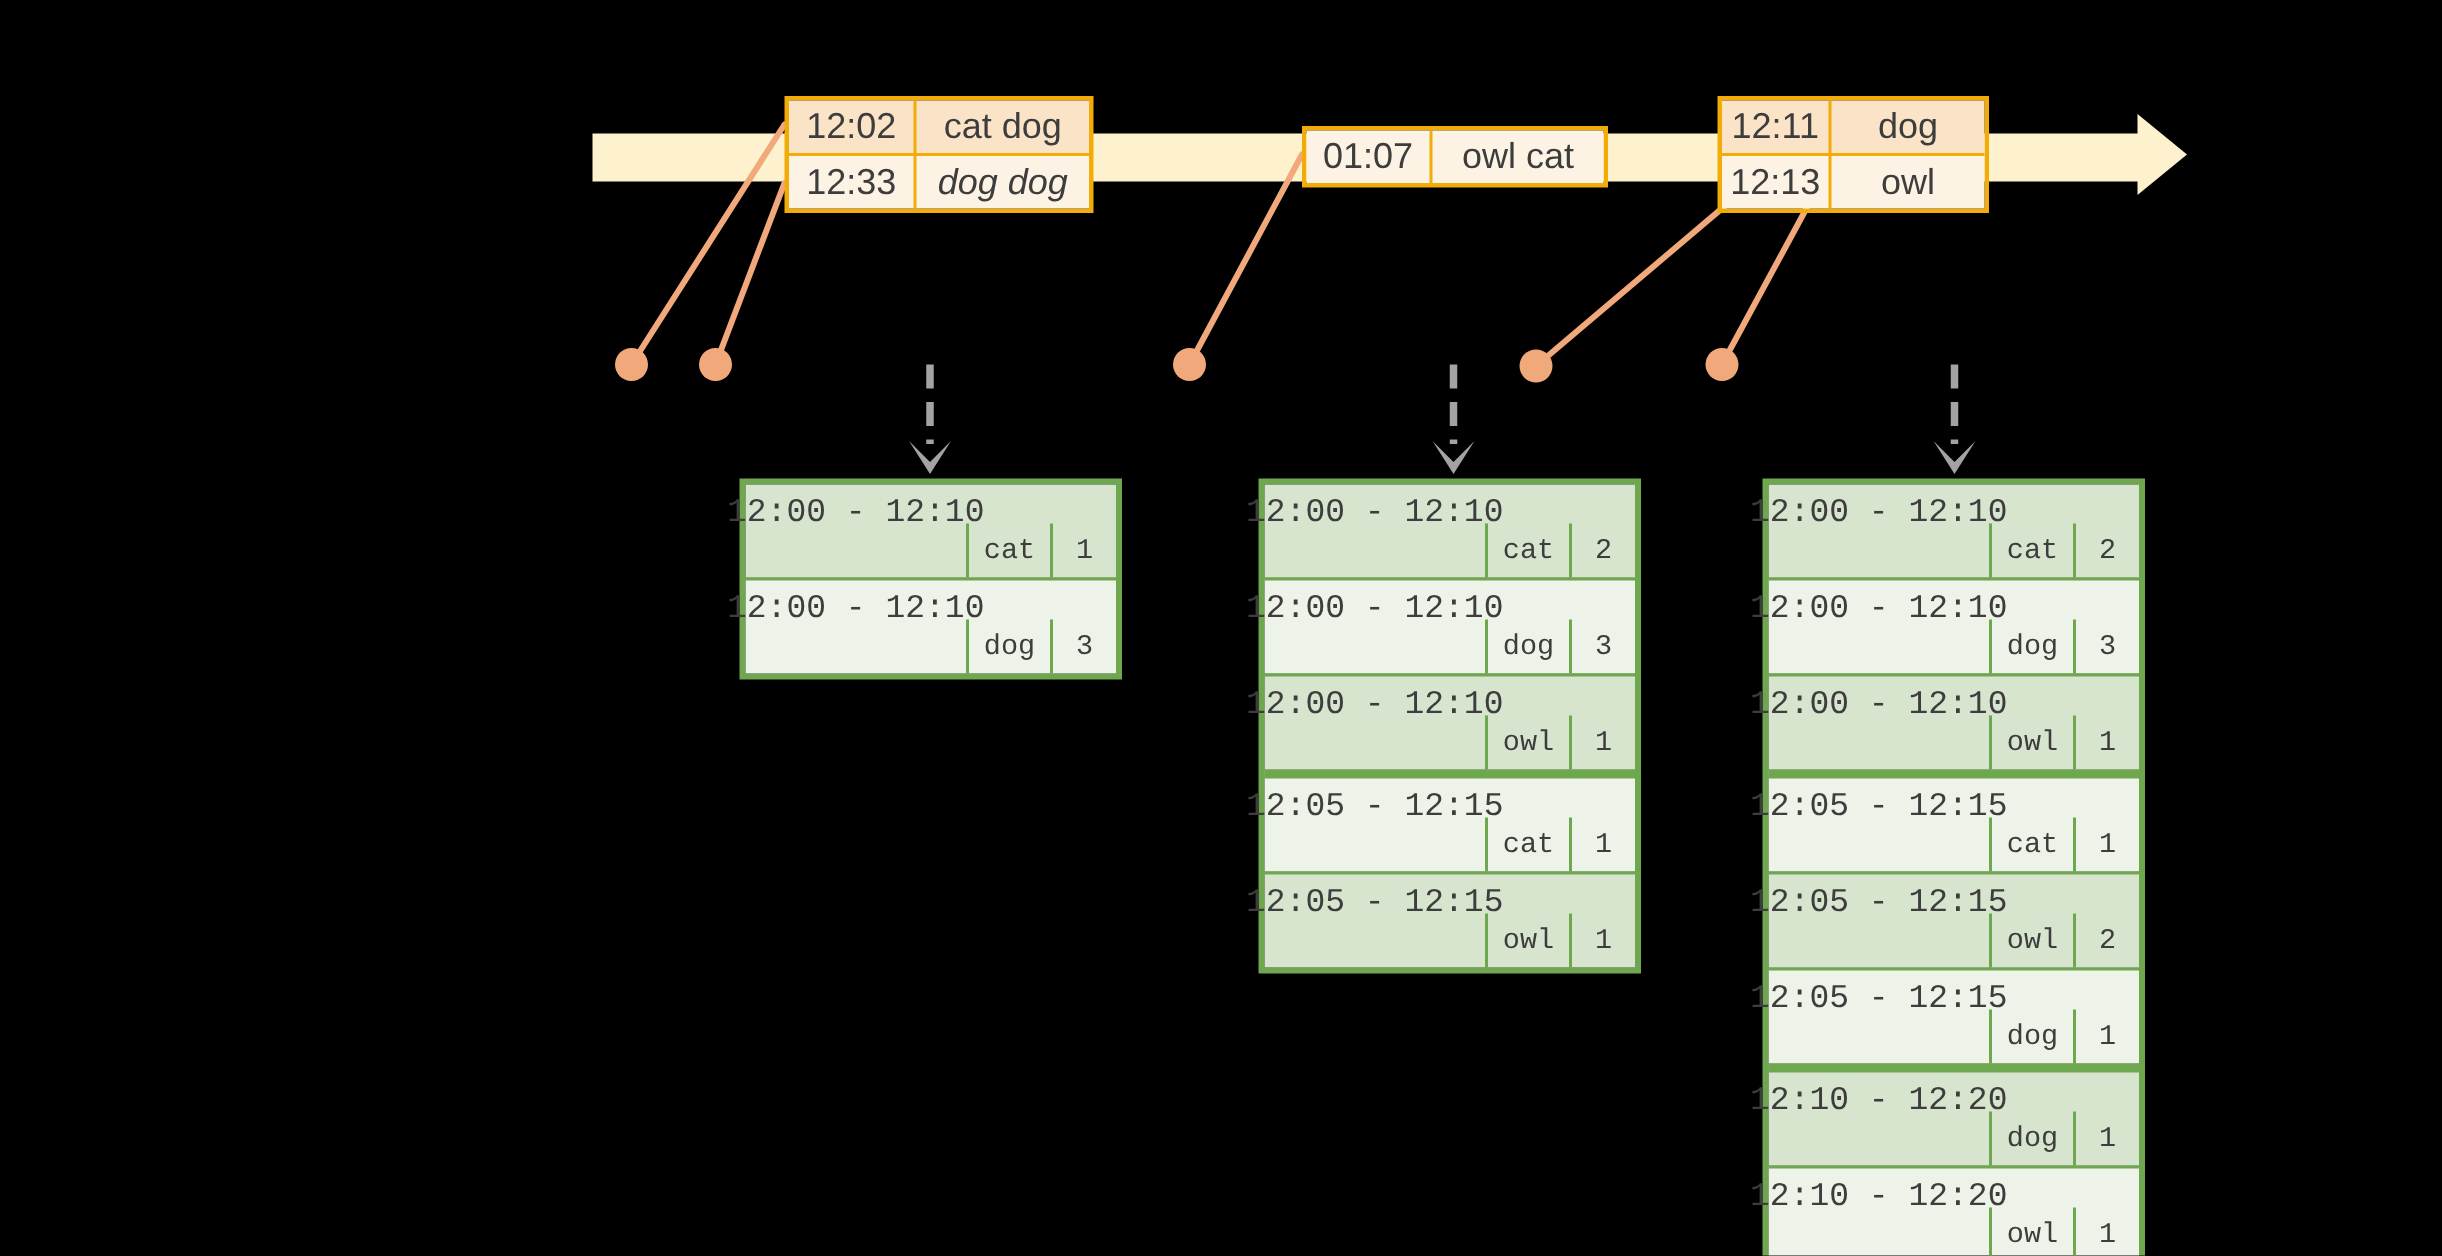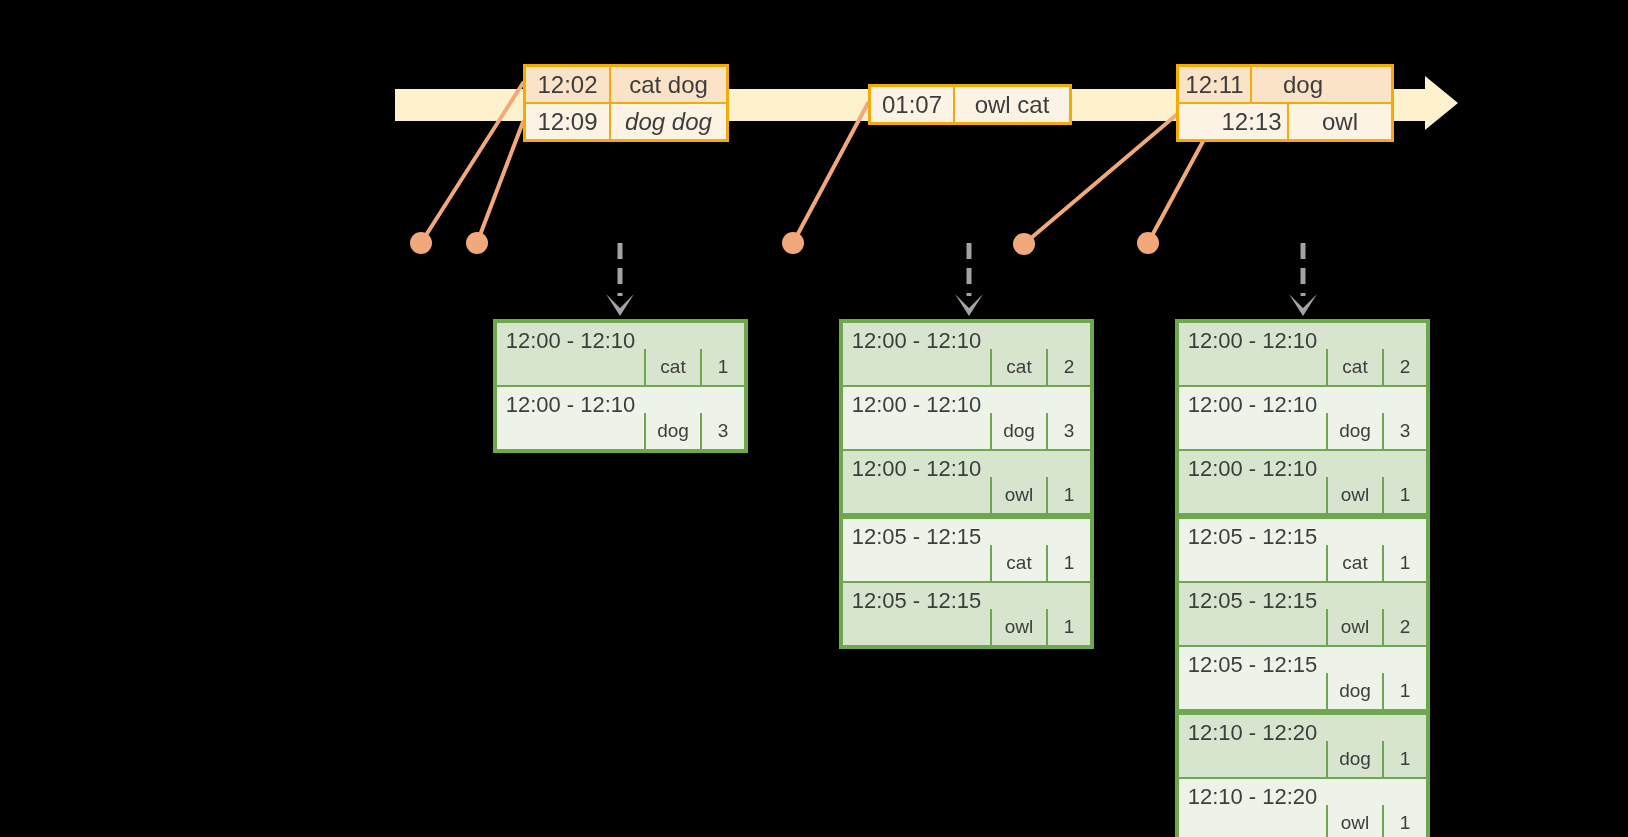--- a/index.html
+++ b/index.html
@@ -20,21 +20,21 @@
          font-size:24px;white-space:nowrap;color:var(--tx);}
   .ecell + .ecell{border-left:2px solid var(--eb);}
   .event-table .shade-dark{background:var(--edark);}
   .event-table .shade-light{background:var(--elight);}
 
   .result-table{position:absolute;border:4px solid var(--gb);box-sizing:content-box;}
   .result-row{display:flex;}
   .result-row + .result-row{border-top:2px solid var(--gb);}
   .result-row.group-start{border-top:6px solid var(--gb);}
   .rcell{height:36px;display:flex;align-items:center;justify-content:center;
-         white-space:nowrap;color:var(--tx);}
+         white-space:nowrap;color:var(--tx);font-family:Liberation Mono, monospace;}
   .rcell + .rcell{border-left:2px solid var(--gb);}
   .rwindow{font-size:22px;}
   .rword,.rcount{font-size:19px;margin-top:26px;}
   .result-table .shade-dark{background:var(--gdark);}
   .result-table .shade-light{background:var(--glight);}
 </style>
 </head>
 <body>
 
 <div id="canvas">
@@ -58,37 +58,37 @@
       <line x1="1303" y1="243" x2="1303" y2="296" stroke="#a3a3a3" stroke-width="5" stroke-dasharray="16 9"></line>
       <path d="M1289,294 L1303,316 L1317,294 L1303,308 Z" fill="#a3a3a3"></path>
     </svg>
   <div id="tables-layer">
       <div class="event-table" style="left: 523px; top: 64px;">
         <div class="event-row shade-dark">
           <div class="ecell etime" style="width: 83px;">12:02</div>
           <div class="ecell ewords" style="width: 115px;">cat dog</div>
         </div>
         <div class="event-row shade-light">
-          <div class="ecell etime" style="width: 83px;">12:09</div>
+          <div class="ecell etime" style="width: 83px;">12:33</div>
           <div class="ecell ewords" style="width: 115px; font-style: italic;">dog dog</div>
         </div>
       </div>
       <div class="event-table" style="left: 868px; top: 84px;">
         <div class="event-row shade-light">
           <div class="ecell etime" style="width: 82px;">01:07</div>
           <div class="ecell ewords" style="width: 114px;">owl cat</div>
         </div>
       </div>
-      <div class="event-table" style="left: 1176px; top: 64px;">
+      <div class="event-table" style="left: 1145px; top: 64px;">
         <div class="event-row shade-dark">
           <div class="ecell etime" style="width: 71px;">12:11</div>
           <div class="ecell ewords" style="width: 102px;">dog</div>
         </div>
         <div class="event-row shade-light">
-          <div class="ecell etime" style="width: 71px; margin-left: 37px;">12:13</div>
+          <div class="ecell etime" style="width: 71px;">12:13</div>
           <div class="ecell ewords" style="width: 102px;">owl</div>
         </div>
       </div>
       <div class="result-table" style="left: 493px; top: 319px;">
         <div class="result-row shade-dark">
           <div class="rcell rwindow" style="width: 147px;">12:00 - 12:10</div>
           <div class="rcell rword" style="width: 54px;">cat</div>
           <div class="rcell rcount" style="width: 42px;">1</div>
         </div>
         <div class="result-row shade-light">

